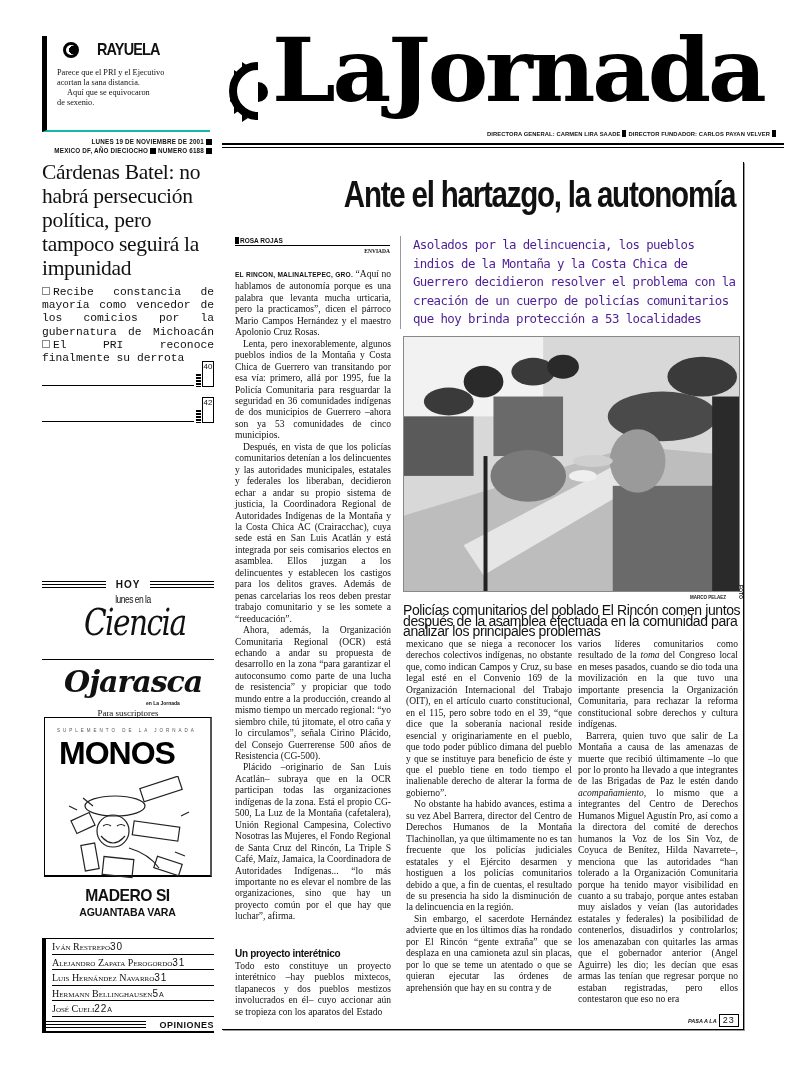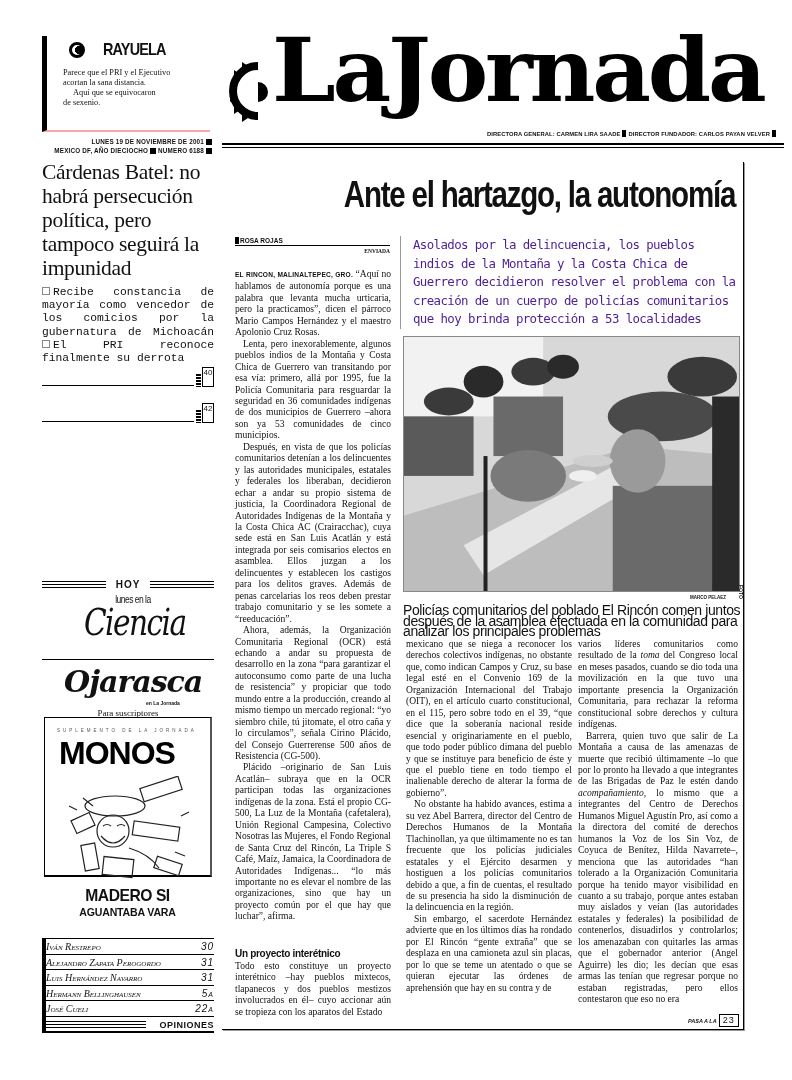--- a/index.html
+++ b/index.html
@@ -1,21 +1,21 @@
 <!DOCTYPE html>
 <html><head>
 <meta charset="utf-8">
 <style>
   * { box-sizing: border-box; margin: 0; padding: 0; }
   html, body { width: 792px; height: 1080px; background: #ffffff; overflow: hidden; }
   body { position: relative; font-family: "DejaVu Serif", serif; color: #111; }
 
   
   .rayuela { position: absolute; left: 42px; top: 36px; width: 168px; height: 96px;
-    border-left: 5px solid #000; border-bottom: 2px solid #fca5a5; padding: 4px 0 0 16px; }
+    border-left: 5px solid #000; border-bottom: 2px solid #14b8a6; padding: 4px 0 0 10px; }
   .rayuela-head { display: flex; align-items: center; gap: 18px; margin-left: 6px; }
   .rayuela-logo { width: 16px; height: 16px; border-radius: 50%; border: 3px solid #000;
     background: radial-gradient(circle at 70% 50%, #000 0 45%, #fff 46%); }
   .rayuela-title { font-family: "Liberation Sans", sans-serif; font-weight: bold; font-size: 17px;
     letter-spacing: -1px; transform: scaleX(0.85); transform-origin: left; }
   .rayuela-text { font-family: "Liberation Serif", serif; font-size: 8.3px; line-height: 10px; margin-top: 8px; }
   .rayuela-text .l2 { display: block; }
   .rayuela-text .l3 { display: block; padding-left: 10px; }
 
   .dateline { position: absolute; left: 42px; top: 137px; width: 170px; text-align: right;
@@ -35,21 +35,21 @@
 
   
   .left-col { position: absolute; left: 42px; top: 160px; width: 172px; }
   .story { position: relative; }
   .story h2 { font-family: "Liberation Serif", serif; font-weight: normal; font-size: 21.5px; line-height: 24px; letter-spacing: -0.3px; }
   .story .bullets { font-family: Liberation Mono, monospace; font-size: 11.3px; line-height: 13.2px; margin-top: 6px; text-align: justify; }
   .story .bullet-box { display: inline-block; width: 8px; height: 8px; border: 1px solid #888; margin-right: 3px; vertical-align: 0px; }
   .pageref { position: relative; height: 14px; margin-top: 8px; }
   .pageref .rule { position: absolute; left: 0; right: 20px; bottom: 1px; border-bottom: 1.5px solid #000; }
   .pageref .icon { position: absolute; right: 13px; bottom: 0; width: 5px; height: 13px; background: repeating-linear-gradient(#000 0 2px, #fff 2px 3px); }
-  .pageref .num { position: absolute; right: 0; bottom: 0; width: 12px; height: 20px; border: 1px solid #000; font-family: "Liberation Sans", sans-serif;
+  .pageref .num { position: absolute; right: 0; bottom: 0; width: 12px; height: 26px; border: 1px solid #000; font-family: "Liberation Sans", sans-serif;
     font-size: 8px; line-height: 9px; text-align: center; }
 
   .story-2 { margin-top: 22px; }
 
   
   .hoy { position: absolute; left: 42px; top: 580px; width: 172px; }
   .hoy-bar { position: relative; height: 10px; }
   .hoy-bar .lines { position: absolute; top: 1px; height: 8px; background: repeating-linear-gradient(#000 0 1.5px, #fff 1.5px 3px); }
   .hoy-bar .l { left: 0; width: 64px; }
   .hoy-bar .r { right: 0; width: 64px; }
@@ -65,21 +65,21 @@
   
   .monos { position: absolute; left: 44px; top: 717px; width: 168px; height: 160px; border: 1px solid #000; border-bottom: 2px solid #000; border-right: 2px solid #555; }
   .monos .sup { position: absolute; left: 12px; top: 10px; font-family: "Liberation Sans", sans-serif; font-size: 4.5px; letter-spacing: 3px; color: #555; }
   .monos .title { position: absolute; left: 14px; top: 17px; font-family: "Liberation Sans", sans-serif; font-weight: bold; font-size: 32px; letter-spacing: -1px; color: #000; }
   .monos .cartoon { position: absolute; left: 18px; top: 58px; width: 130px; height: 108px; }
   .monos .h1 { position: absolute; left: 0; right: 0; top: 168px; text-align: center; font-family: "Liberation Sans", sans-serif; font-weight: bold; font-size: 17px; letter-spacing: -0.5px; transform: scaleX(0.92); }
   .monos .h2 { position: absolute; left: 0; right: 0; top: 188px; text-align: center; font-family: "Liberation Sans", sans-serif; font-weight: bold; font-size: 11.5px; letter-spacing: -0.2px; transform: scaleX(0.92); }
 
   
   .opinions { position: absolute; left: 42px; top: 938px; width: 172px; border-top: 1px solid #000; border-left: 4px solid #000; }
-  .op-row { display: flex; justify-content: space-between; border-bottom: 1px solid #000; height: 15.5px; font-family: "Liberation Serif", serif; font-size: 10px; line-height: 15px; font-variant: small-caps; font-style: italic; }
+  .op-row { display: flex; justify-content: flex-start; margin-left: 6px; border-bottom: 1px solid #000; height: 15.5px; font-family: "Liberation Serif", serif; font-size: 10px; line-height: 15px; font-variant: small-caps; }
   .op-row .pg { font-family: "Liberation Sans", sans-serif; font-size: 10px; letter-spacing: 1px; }
   .op-foot { position: relative; height: 16px; margin-left: 0; border-bottom: 2px solid #000; }
   .op-foot .lines { position: absolute; left: 0; top: 4px; width: 100px; height: 8px; background: repeating-linear-gradient(#000 0 1.5px, #fff 1.5px 3px); }
   .op-foot .t { position: absolute; right: 0; top: 3px; font-family: "Liberation Sans", sans-serif; font-weight: bold; font-size: 9px; letter-spacing: 0.5px; }
 
   
   .main-frame { position: absolute; left: 222px; top: 162px; width: 522px; height: 868px; border-right: 1px solid #000; border-bottom: 1px solid #000; box-shadow: 1px 1px 0 #999; }
   .headline { position: absolute; right: 8px; top: 12px; font-family: "Liberation Sans", sans-serif; font-weight: bold; font-size: 36px; letter-spacing: -1.5px; transform: scaleX(0.82); transform-origin: right; white-space: nowrap; }
 
   .byline { position: absolute; left: 235px; top: 236px; width: 155px; border-bottom: 1px solid #000; font-family: "Liberation Sans", sans-serif; font-size: 6.5px; font-weight: bold; line-height: 9px; }

